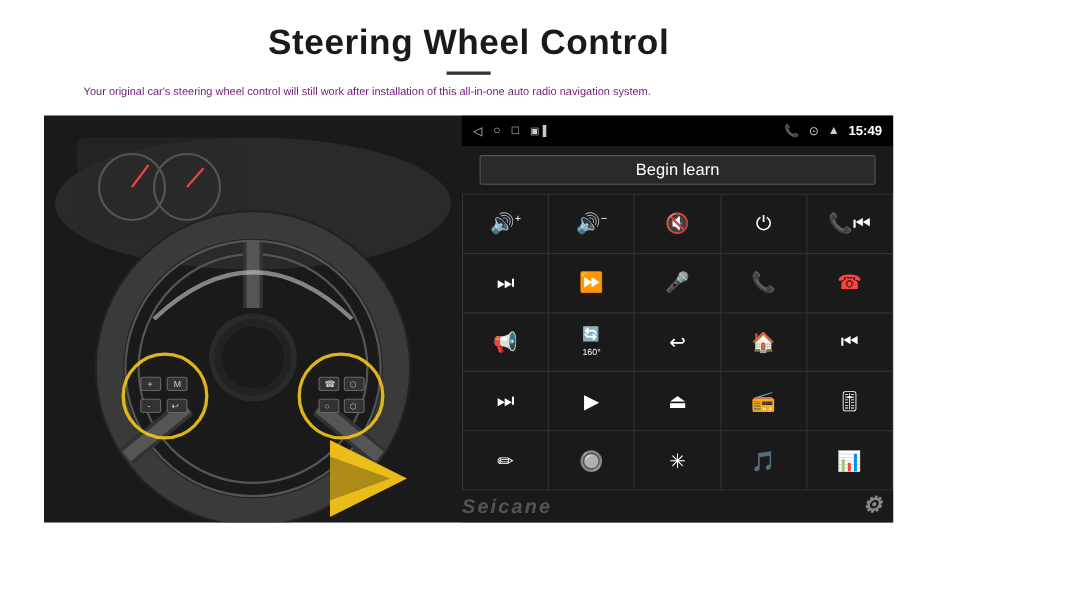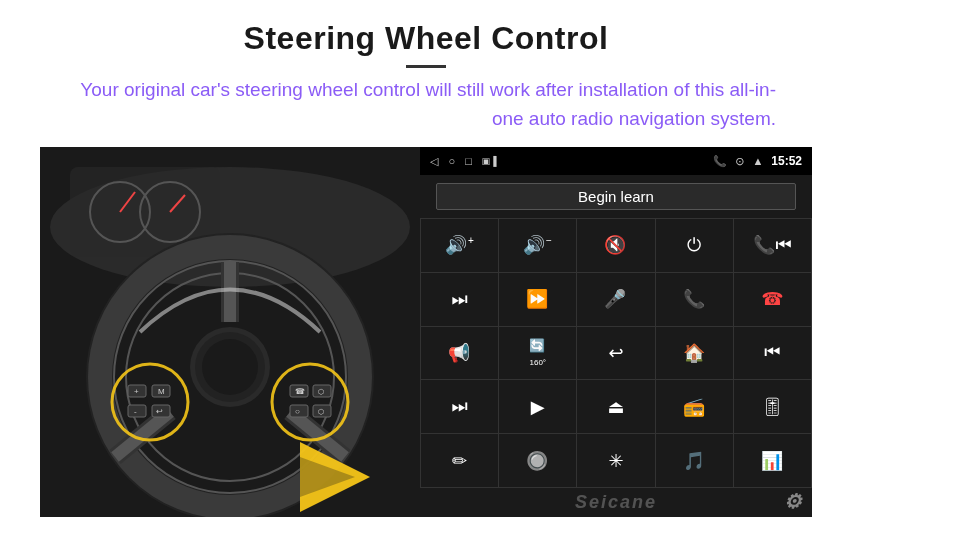--- a/index.html
+++ b/index.html
@@ -30,23 +30,23 @@
     }
 
     .title-divider {
       width: 40px;
       height: 3px;
       background: #333;
       margin: 8px auto;
     }
 
     .subtitle {
-      font-size: 19px;
-      color: #8b5cf6;
-      text-align: right;
+      font-size: 10px;
+      color: #701a75;
+      text-align: left;
       line-height: 1.5;
       max-width: 700px;
       margin: 0 auto 14px auto;
     }
 
     .content-area {
       display: flex;
       gap: 0;
       width: 100%;
       height: 370px;
@@ -151,21 +151,20 @@
     }
 
     .ctrl-icon {
       font-size: 18px;
       color: #fff;
     }
 
     
     .seicane-watermark {
       position: relative;
-      text-align: center;
       color: rgba(255,255,255,0.25);
       font-size: 18px;
       font-style: italic;
       font-weight: bold;
       letter-spacing: 2px;
       padding: 4px 0;
       background: #1a1a1a;
     }
 
     .gear-bottom-right {
@@ -259,21 +258,21 @@
         <div class="status-left">
           <span class="status-icon">◁</span>
           <span class="status-icon">○</span>
           <span class="status-icon">□</span>
           <span class="status-icon" style="font-size:9px;">▣▐</span>
         </div>
         <div class="status-right">
           <span class="status-icon">📞</span>
           <span class="status-icon">⊙</span>
           <span class="status-icon">▲</span>
-          <span class="status-time">15:52</span>
+          <span class="status-time">15:49</span>
         </div>
       </div>
 
       <div class="begin-learn-bar">
         <div class="begin-learn-btn">Begin learn</div>
       </div>
 
       <div class="controls-grid">
 
         <div class="ctrl-btn">

